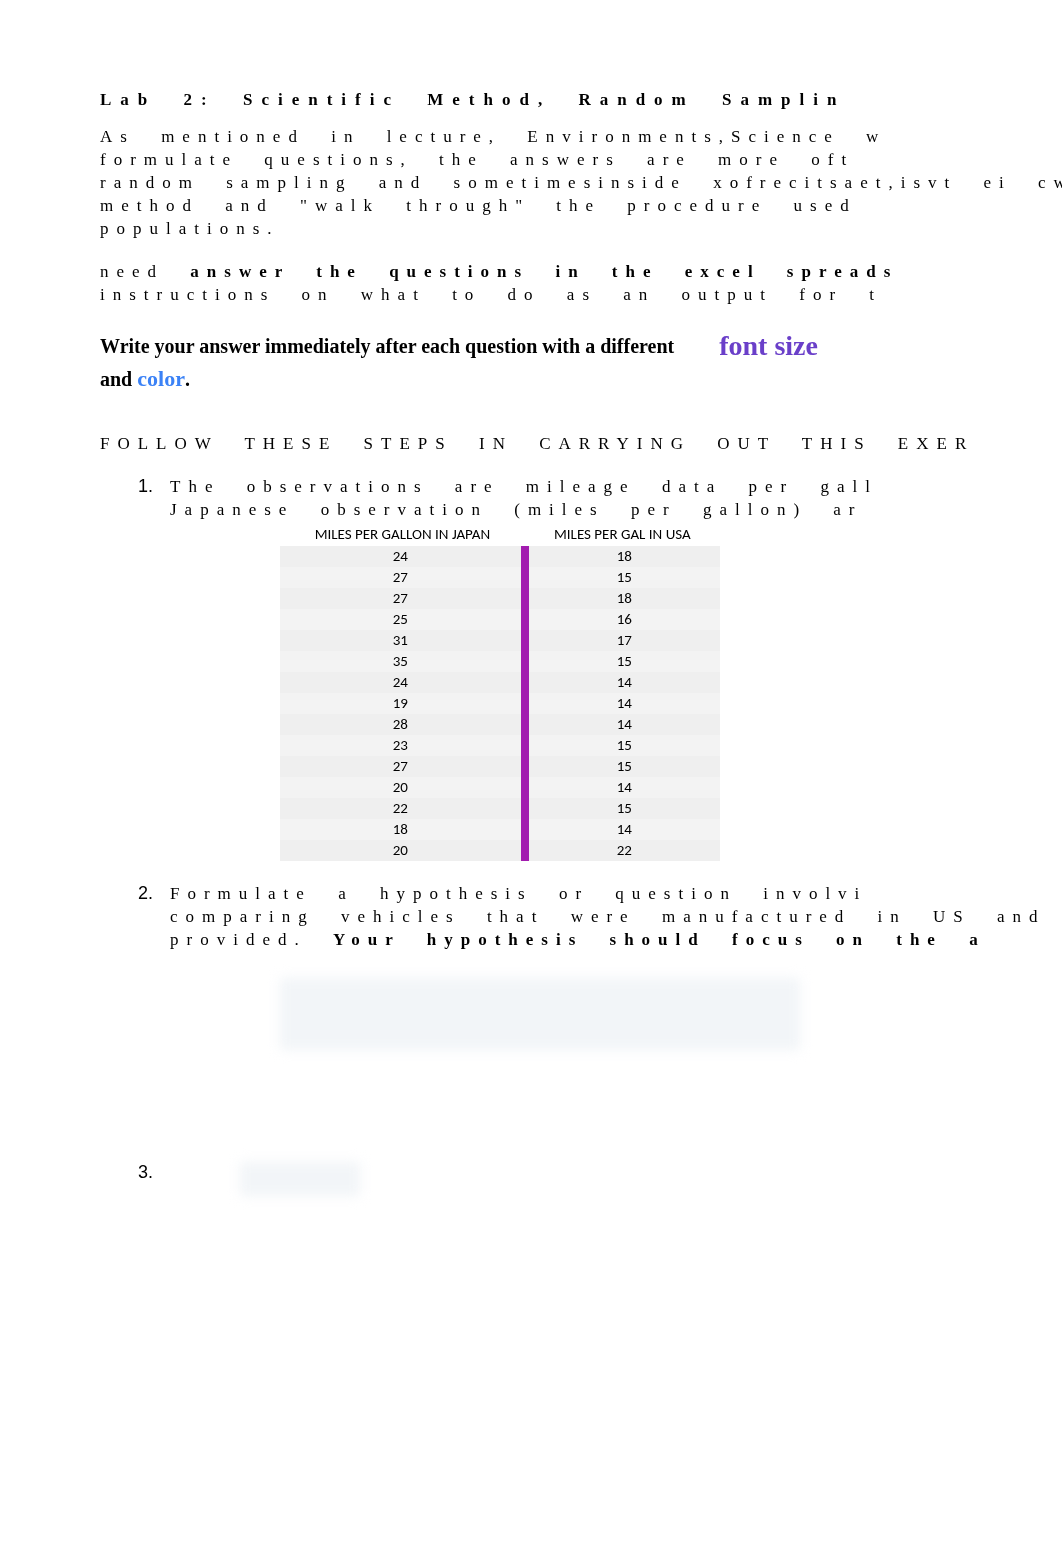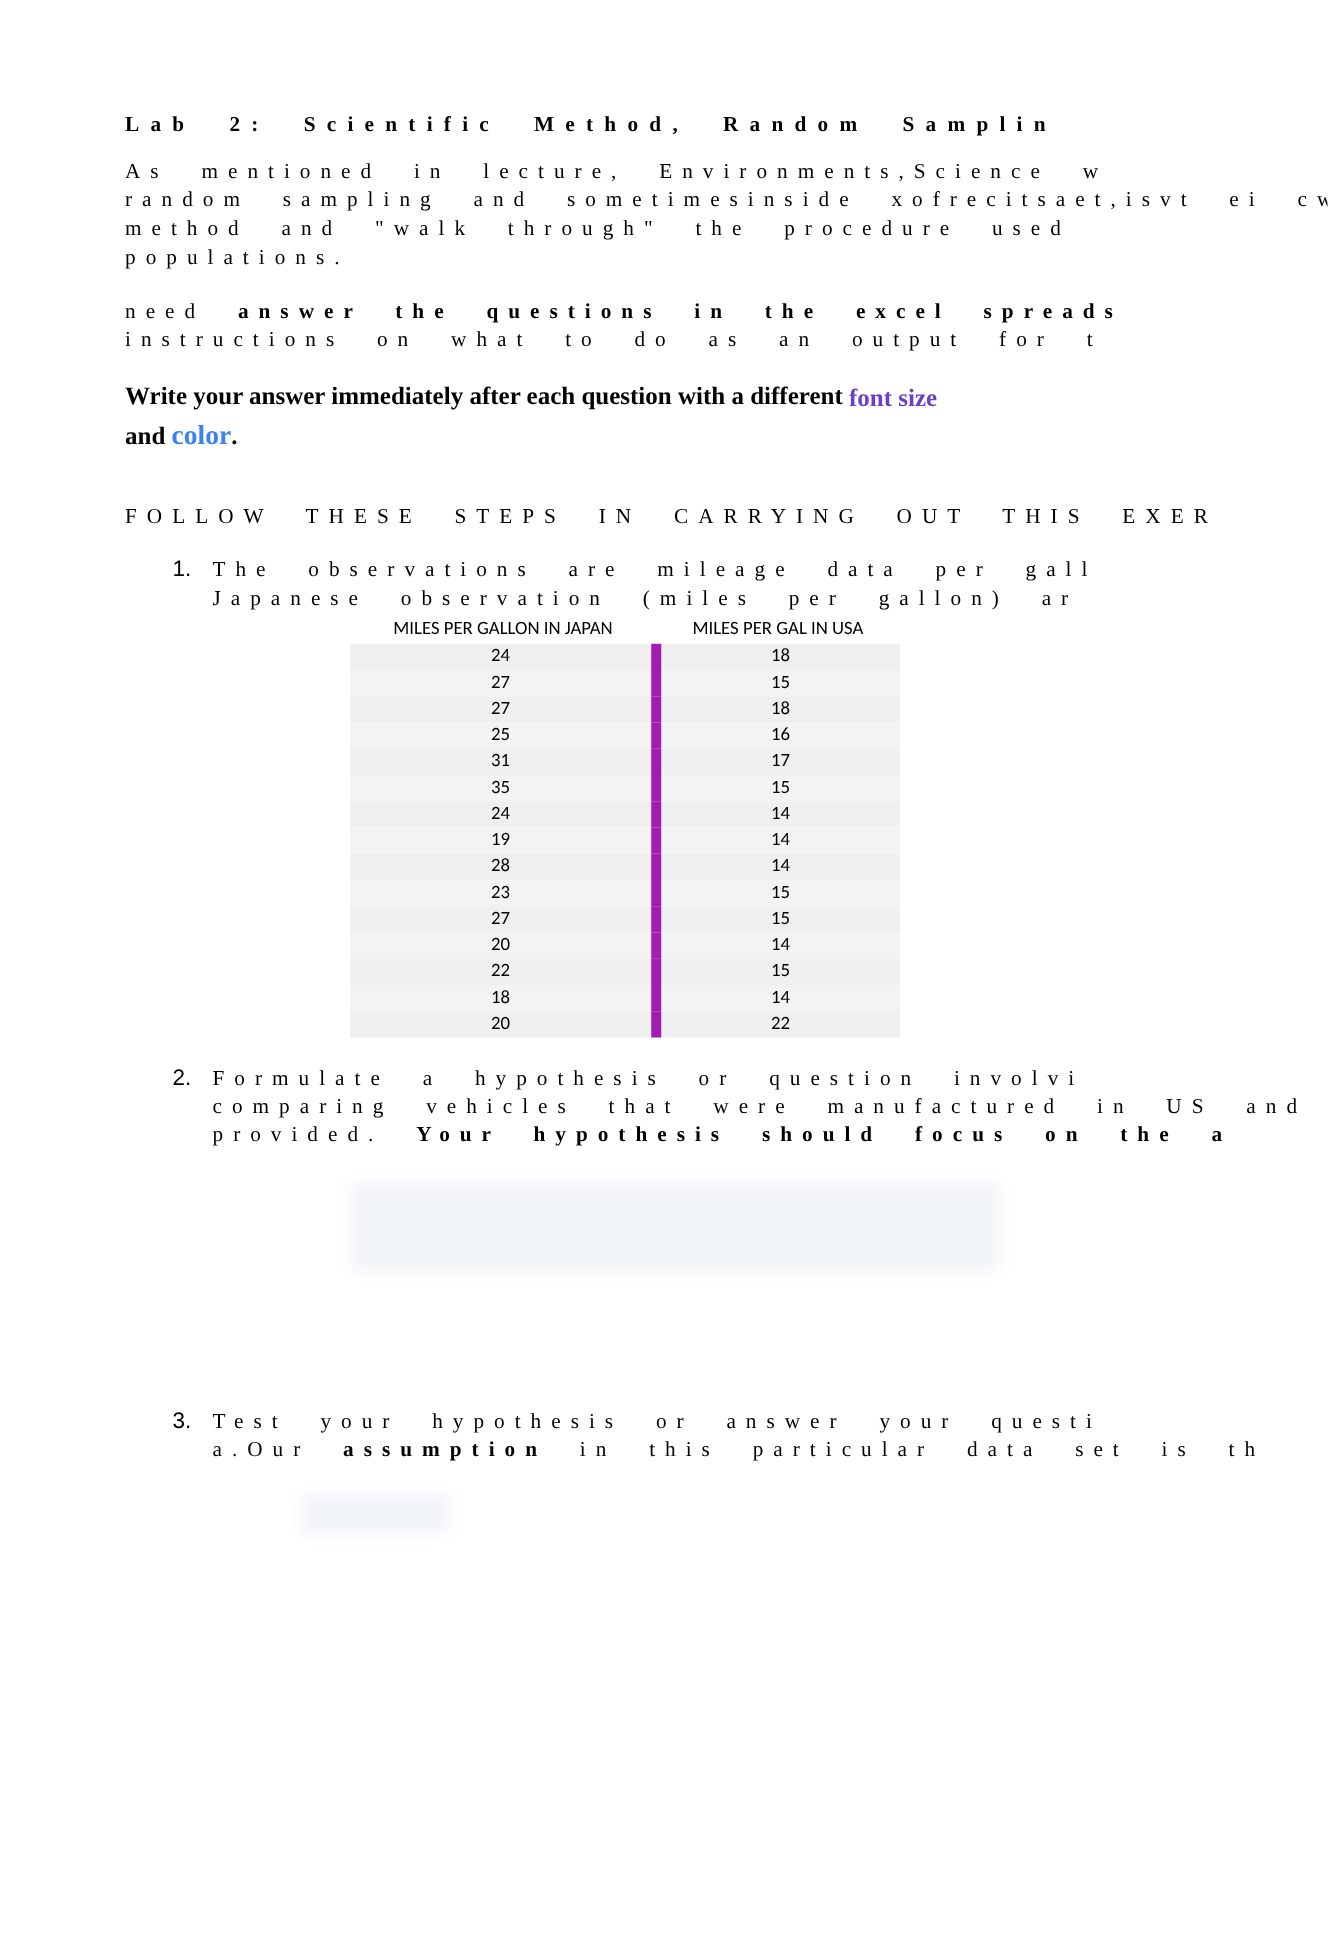--- a/index.html
+++ b/index.html
@@ -37,23 +37,24 @@
     font-family: 'Times New Roman', Times, serif;
     font-size: 20px;
     font-weight: 700;
     line-height: 1.35;
     letter-spacing: 0;
     word-spacing: 0;
     margin-top: 2px;
     margin-bottom: 40px;
   }
   .instr .big {
-    font-size: 20px;
+    font-size: 28px;
     color: #6a3fc9;
     vertical-align: -2px;
+    margin-left: 40px;
   }
   .instr .color {
     color: #3b82f6;
     font-size: 22px;
   }
   .follow {
     font-size: 17px;
     letter-spacing: 8px;
     word-spacing: 14px;
     white-space: nowrap;
@@ -134,20 +135,21 @@
 
   .spacer-lg { height: 90px; }
 </style>
 </head>
 <body>
 
 <div class="title">Lab 2: Scientific Method, Random Samplin</div>
 
 <div class="para">
   <div>As mentioned in lecture, Environments,Science w</div>
+  <div>formulate questions, the answers are more oft</div>
   <div>random sampling and sometimesinside xofrecitsaet,isvt ei cwaill</div>
   <div>method and "walk through" the procedure used</div>
   <div>populations.</div>
 </div>
 
 <div class="para">
   <div>
     <span>need </span><span class="b">answer the questions in the excel spreads</span>
   </div>
   <div>instructions on what to do as an output for t</div>
@@ -251,21 +253,15 @@
       <div>
         <span>provided. </span><span class="b">Your hypothesis should focus on the a</span>
       </div>
     </div>
     <div class="blur-block"></div>
     <div class="spacer-lg"></div>
   </li>
 
   <li>
     <span class="num">3.</span>
-    <div class="step-text">
-      <div>Test your hypothesis or answer your questi</div>
-      <div>
-        <span>a.Our </span><span class="b">assumption</span><span> in this particular data set is th</span>
-      </div>
-    </div>
     <div class="blur-small"></div>
   </li>
 </ol>
 
 </body></html>

